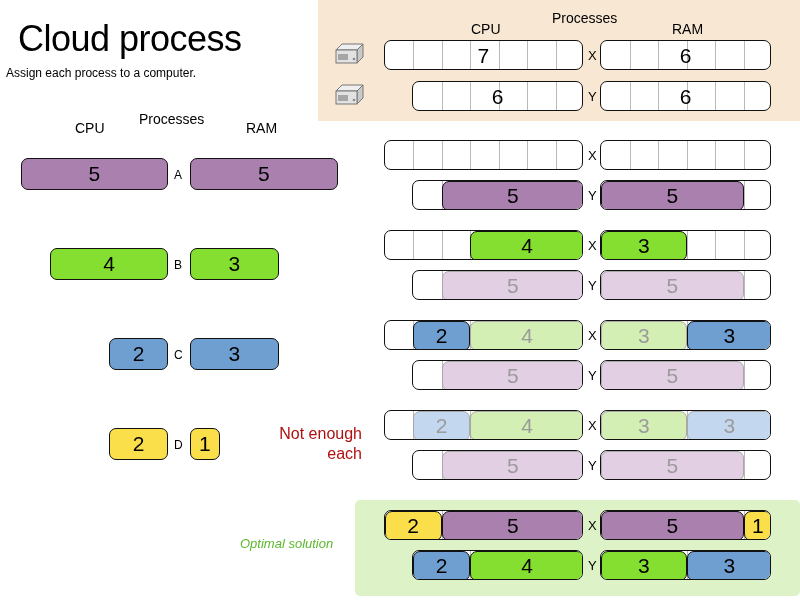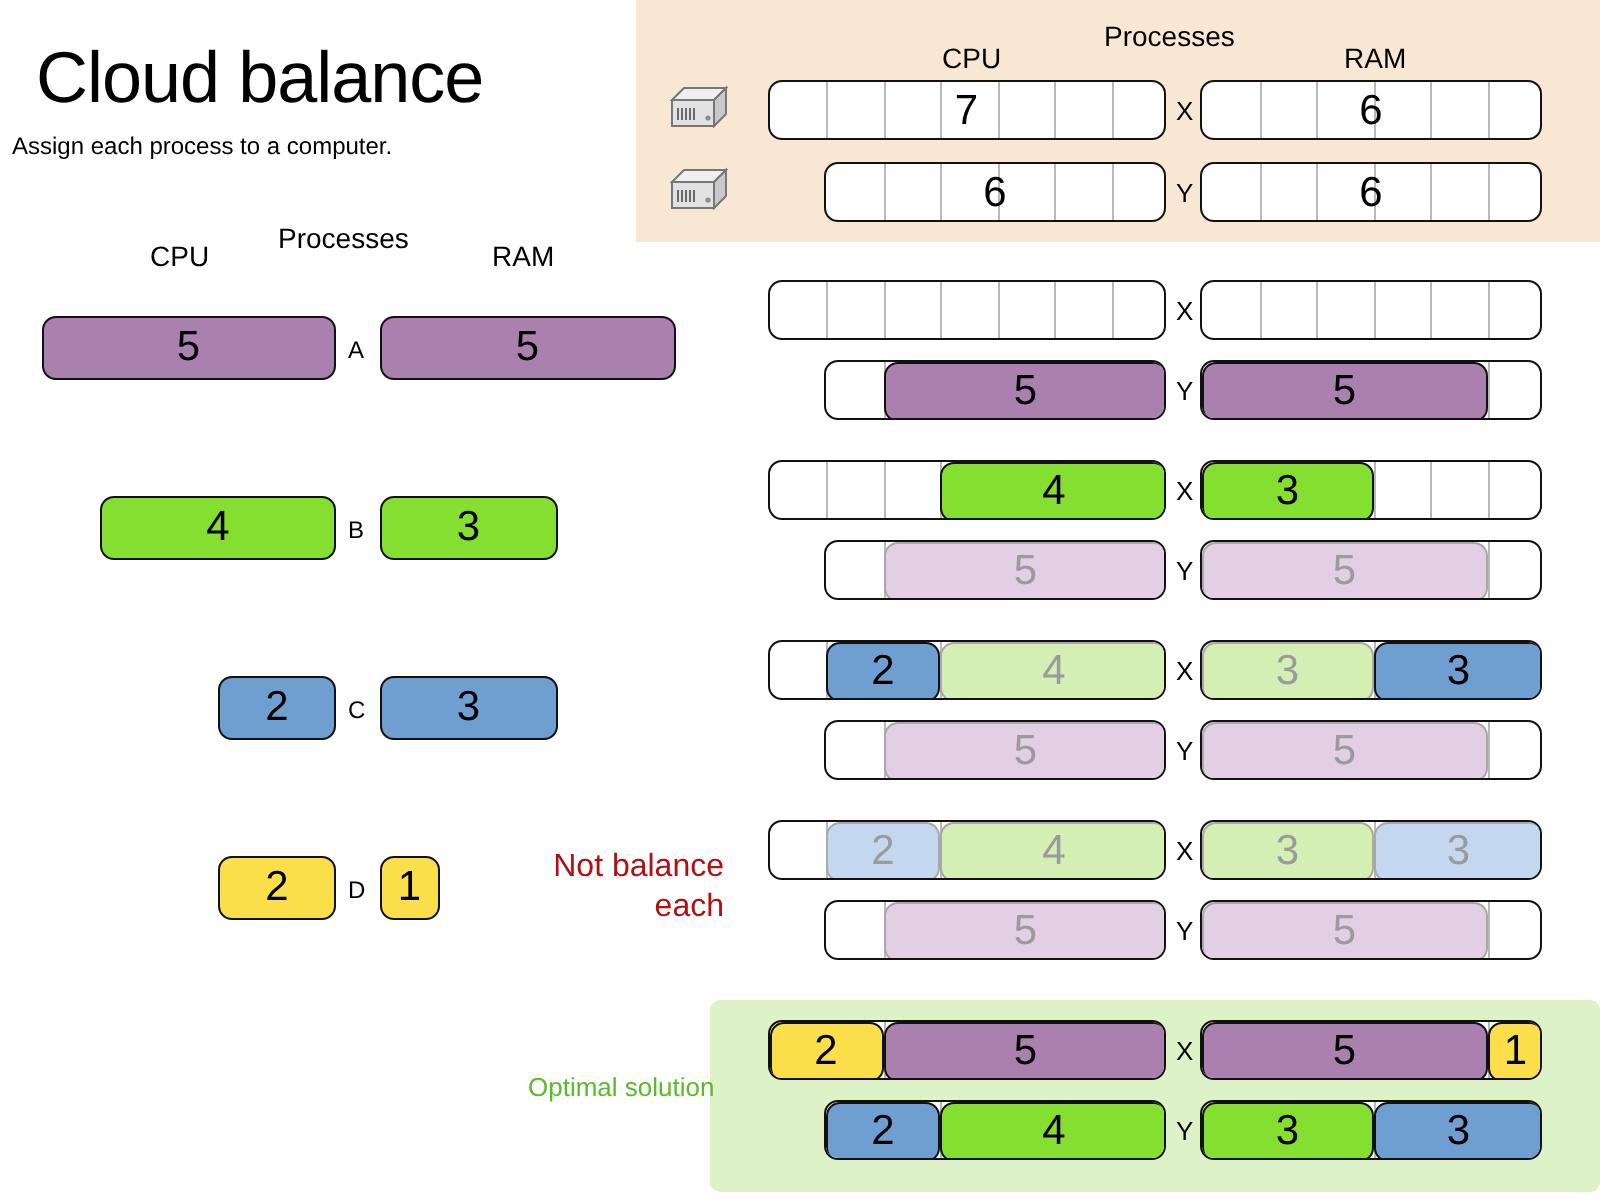--- a/index.html
+++ b/index.html
@@ -27,21 +27,21 @@
   }
   #comp-title{left:552px;top:10px;font-size:14px;}
   #comp-cpu-cap{left:471px;top:21px;font-size:14px;}
   #comp-ram-cap{left:672px;top:21px;font-size:14px;}
 
   
   #optimal-panel{
     left:355px;top:500px;width:445px;height:96px;background:#ddf2c6;
     border-radius:5px;
   }
-  #optimal-label{left:264px;top:536px;font-size:13px;color:#5cb82c;}
+  #optimal-label{left:240px;top:536px;font-size:13px;color:#5cb82c;font-style:italic;}
   #noroom-label{left:262px;top:424px;font-size:16px;color:#b01010;
      text-align:right;width:100px;line-height:20px;}
 
   
   .server-icon{width:34px;height:26px;}
 
   
   .track{
     position:absolute;box-sizing:border-box;
     border:1.6px solid #111;border-radius:7px;background:#fff;
@@ -66,21 +66,21 @@
     border:1.5px solid #111;border-radius:7px;height:32px;
     display:flex;align-items:center;justify-content:center;font-size:21px;
   }
   .proc-letter{position:absolute;font-size:12px;}
 
   .rowlabel{position:absolute;font-size:13px;}
 </style>
 </head>
 <body>
 
-<div class="abs" id="title">Cloud balance</div>
+<div class="abs" id="title">Cloud process</div>
 <div class="abs" id="subtitle">Assign each process to a computer.</div>
 
 <div class="abs caption" id="proc-cpu-cap">CPU</div>
 <div class="abs caption" id="proc-title">Processes</div>
 <div class="abs caption" id="proc-ram-cap">RAM</div>
 <div id="process-list">
     <div class="proc-bar abs" style="width: 147.5px; left: 20.5px; top: 158px; background: rgb(170, 128, 174);">5</div>
     <div class="proc-letter abs" style="left: 174px; top: 168px;">A</div>
     <div class="proc-bar abs" style="width: 147.5px; left: 190px; top: 158px; background: rgb(170, 128, 174);">5</div>
     <div class="proc-bar abs" style="width: 118px; left: 50px; top: 248px; background: rgb(132, 223, 48);">4</div>
@@ -300,21 +300,21 @@
     <div class="track" style="left: 600px; top: 450px; width: 171px;">
       <div class="tick" style="left: 28.5px;"></div>
       <div class="tick" style="left: 57px;"></div>
       <div class="tick" style="left: 85.5px;"></div>
       <div class="tick" style="left: 114px;"></div>
       <div class="tick" style="left: 142.5px;"></div>
       <div class="block ghost" style="left: 0px; width: 142.5px; background: rgb(227, 207, 227);">5</div>
     </div>
   </div>
 
-<div class="abs" id="noroom-label"><span>Not balance</span><br><span>each</span></div>
+<div class="abs" id="noroom-label"><span>Not enough</span><br><span>each</span></div>
 
 <div class="abs" id="optimal-panel"></div>
 <div class="abs" id="optimal-label">Optimal solution</div>
 <div id="optimal-rows">
     <div class="track" style="left: 383.5px; top: 510px; width: 199.5px;">
       <div class="tick" style="left: 28.5px;"></div>
       <div class="tick" style="left: 57px;"></div>
       <div class="tick" style="left: 85.5px;"></div>
       <div class="tick" style="left: 114px;"></div>
       <div class="tick" style="left: 142.5px;"></div>

